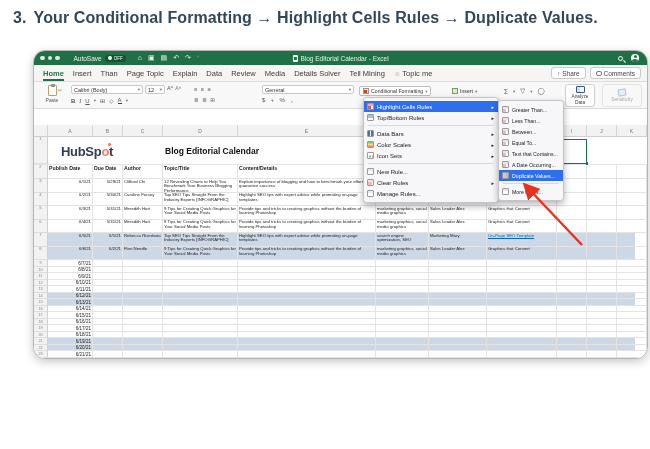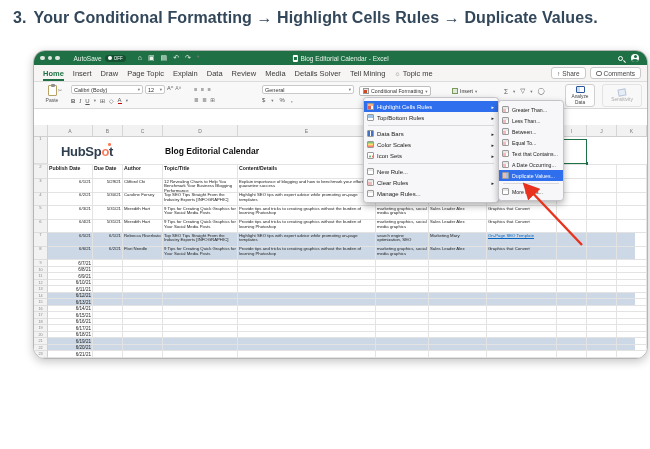--- a/index.html
+++ b/index.html
@@ -171,21 +171,21 @@
       <div class="tb-right">
         <span class="search-ic"></span>
         <span class="avatar"></span>
       </div>
     </div>
 
     <div class="tabbar">
       <div class="tabs" id="menu-tabs">
           <div class="tab active"><span>Home</span></div>
           <div class="tab"><span>Insert</span></div>
-          <div class="tab"><span>Draw</span></div>
+          <div class="tab"><span>Than</span></div>
           <div class="tab"><span>Page Topic</span></div>
           <div class="tab"><span>Explain</span></div>
           <div class="tab"><span>Data</span></div>
           <div class="tab"><span>Review</span></div>
           <div class="tab"><span>Media</span></div>
           <div class="tab"><span>Details Solver</span></div>
           <div class="tab"><span>Tell Mining</span></div>
           <div class="tab"><span class="bulb">☼</span><span>Topic me</span></div>
         </div>
       <div class="tabbar-right">

